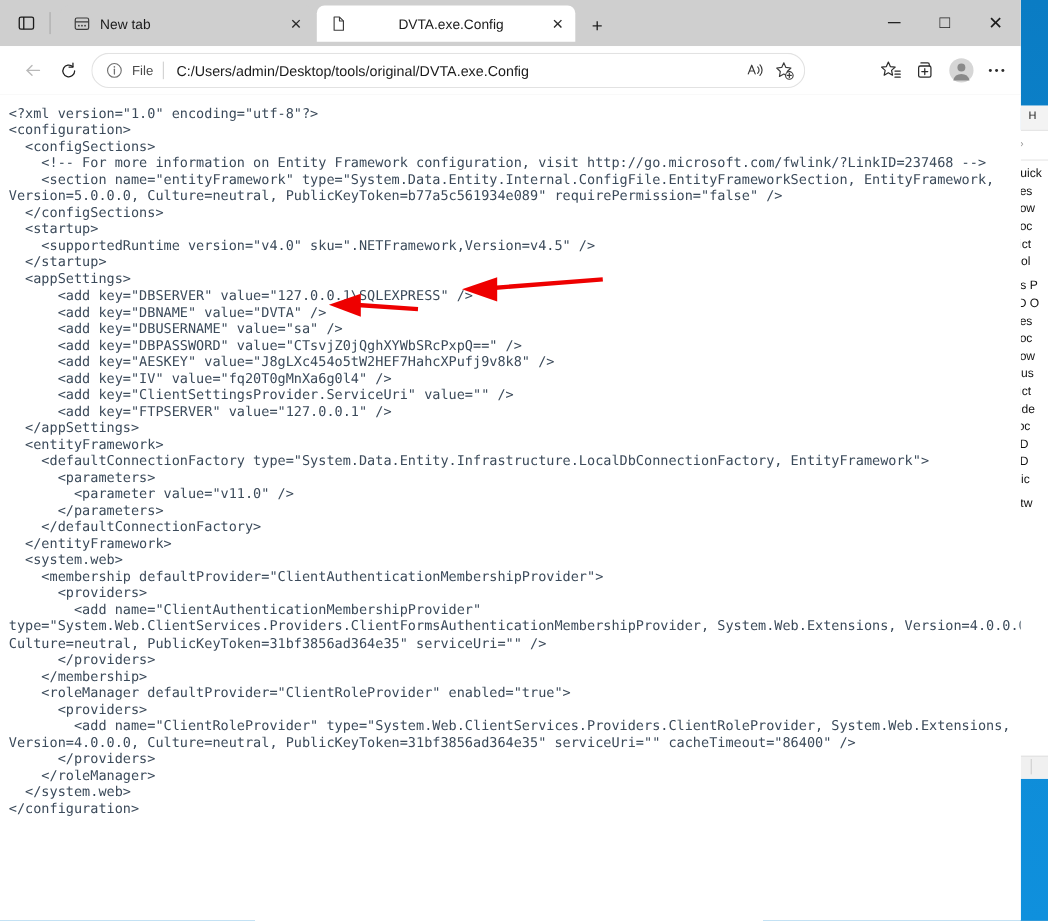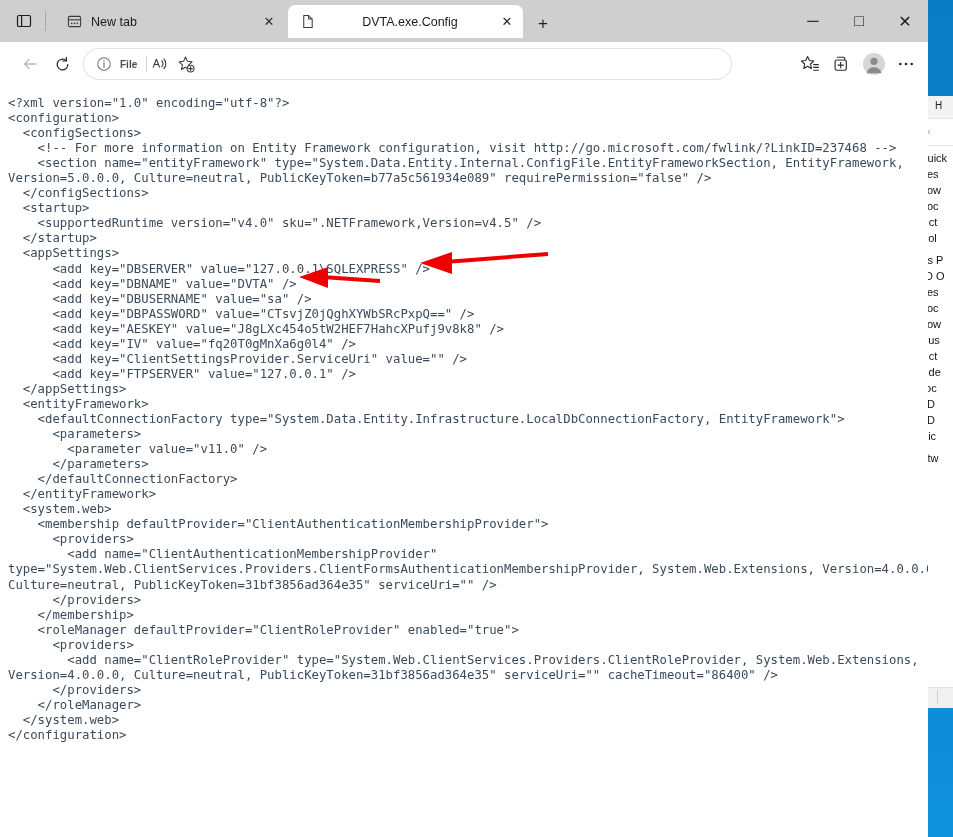--- a/index.html
+++ b/index.html
@@ -49,21 +49,21 @@
 
   
   .navbar{height:44px;background:#ffffff;position:relative;border-bottom:1px solid #e6e6e6;}
   .nav-btn{position:absolute;top:8px;width:28px;height:28px;display:flex;align-items:center;justify-content:center;border-radius:14px;cursor:pointer;}
   .nav-back{left:16px;}
   .nav-reload{left:48px;}
 
   .omnibox{position:absolute;left:83px;top:6px;width:649px;height:32px;background:#ffffff;border-radius:16px;display:flex;align-items:center;
            box-shadow:0 0 0 1px #e2e2e2 inset;}
   .omni-info{width:18px;height:18px;margin-left:12px;flex:0 0 18px;display:flex;align-items:center;justify-content:center;}
-  .omni-scheme{margin-left:7px;font-size:10px;color:#4a4a4a;font-weight:bold;}
+  .omni-scheme{margin-left:7px;font-size:12px;color:#4a4a4a;}
   .omni-divider{width:1px;height:16px;background:#d0d0d0;margin-left:9px;}
   .omni-url{margin-left:11px;font-size:13px;color:#1b1b1b;white-space:nowrap;overflow:hidden;flex:1;}
   .omni-right{display:flex;align-items:center;margin-right:6px;}
   .omni-icon{width:26px;height:26px;display:flex;align-items:center;justify-content:center;border-radius:13px;cursor:pointer;}
 
   .toolbar-icons{position:absolute;right:6px;top:6px;display:flex;align-items:center;}
   .tb-icon{width:32px;height:32px;display:flex;align-items:center;justify-content:center;border-radius:5px;cursor:pointer;}
 
   
   .page{position:absolute;left:0;top:86px;width:928px;height:751px;background:#ffffff;overflow:hidden;}
@@ -190,20 +190,21 @@
     <div class="omnibox">
       <span class="omni-info">
         <svg width="16" height="16" viewBox="0 0 18 18" aria-hidden="true">
           <circle cx="9" cy="9" r="7" fill="none" stroke="#707070" stroke-width="1.15"></circle>
           <circle cx="9" cy="5.4" r="0.85" fill="#707070"></circle>
           <line x1="9" y1="7.8" x2="9" y2="12.8" stroke="#707070" stroke-width="1.3" stroke-linecap="round"></line>
         </svg>
       </span>
       <span class="omni-scheme">File</span>
       <span class="omni-divider"></span>
+      <span class="omni-url" title="C:/Users/admin/Desktop/tools/original/DVTA.exe.Config">C:/Users/admin/Desktop/tools/original/DVTA.exe.Config</span>
       <span class="omni-right">
         <span class="omni-icon">
           <svg width="18" height="18" viewBox="0 0 20 20" aria-hidden="true">
             <path d="M2.5 13.5 L6 4.8 L9.5 13.5" fill="none" stroke="#3c3c3c" stroke-width="1.25" stroke-linecap="round" stroke-linejoin="round"></path>
             <line x1="3.9" y1="10.6" x2="8.1" y2="10.6" stroke="#3c3c3c" stroke-width="1.25" stroke-linecap="round"></line>
             <path d="M12 6.4a4.6 4.6 0 0 1 0 6.6" fill="none" stroke="#3c3c3c" stroke-width="1.2" stroke-linecap="round"></path>
             <path d="M14.3 4.4a7.6 7.6 0 0 1 0 10.6" fill="none" stroke="#3c3c3c" stroke-width="1.2" stroke-linecap="round"></path>
           </svg>
         </span>
         <span class="omni-icon">

